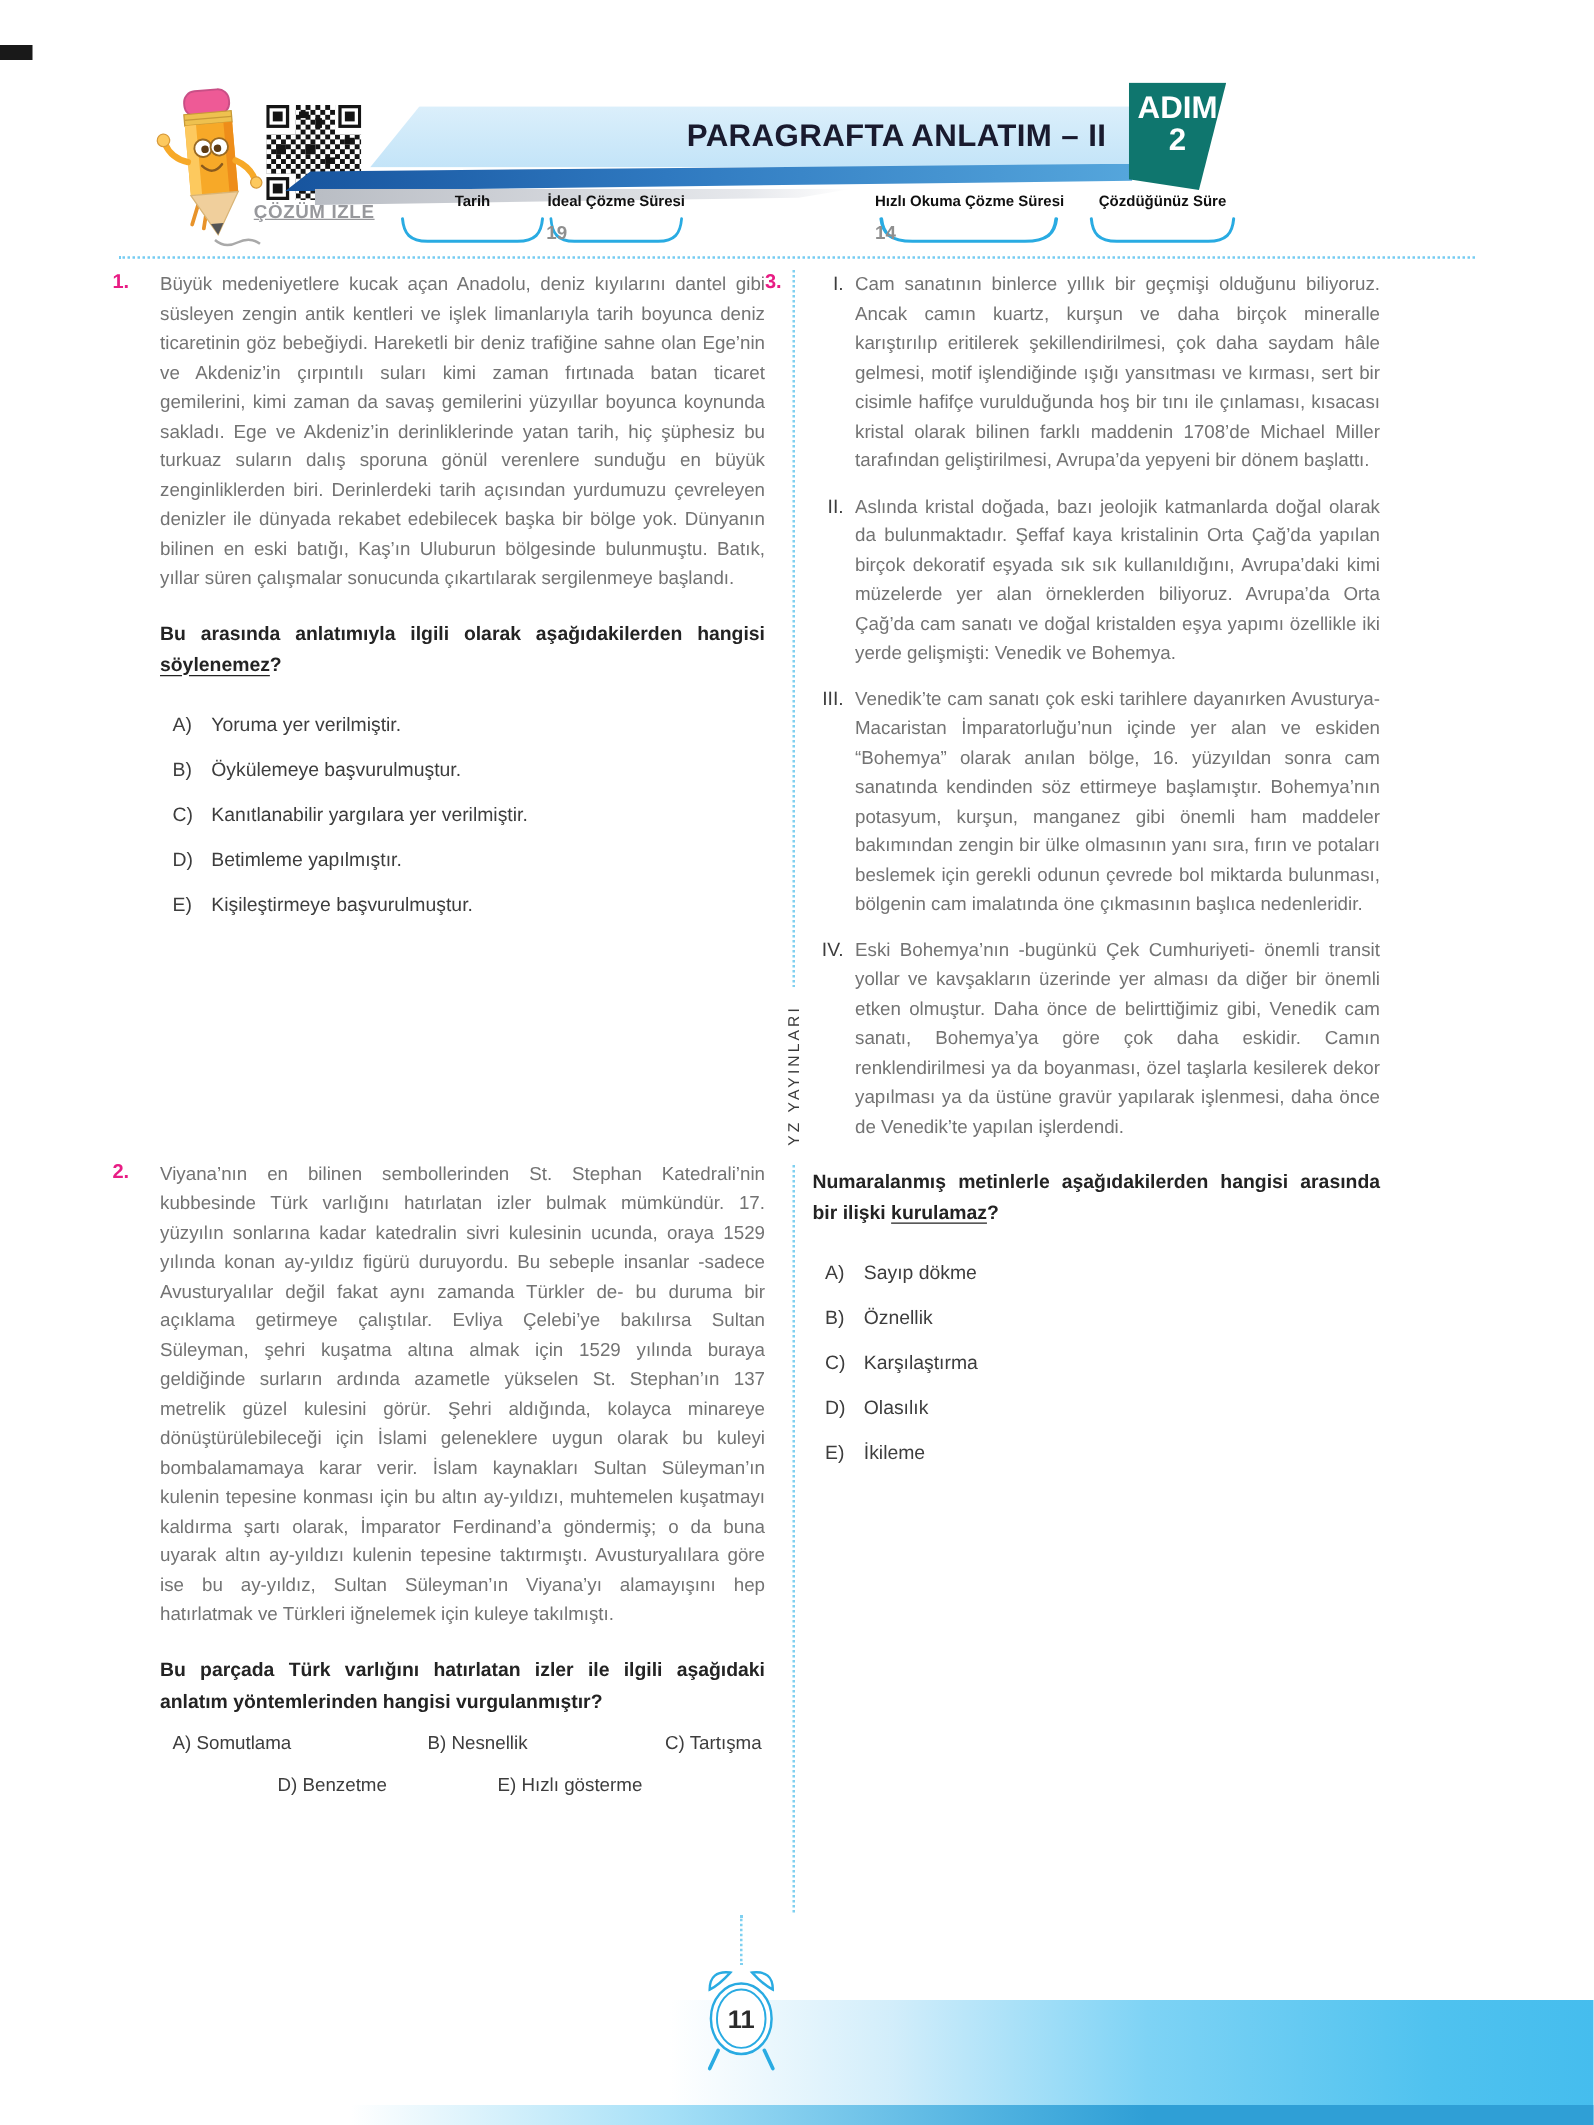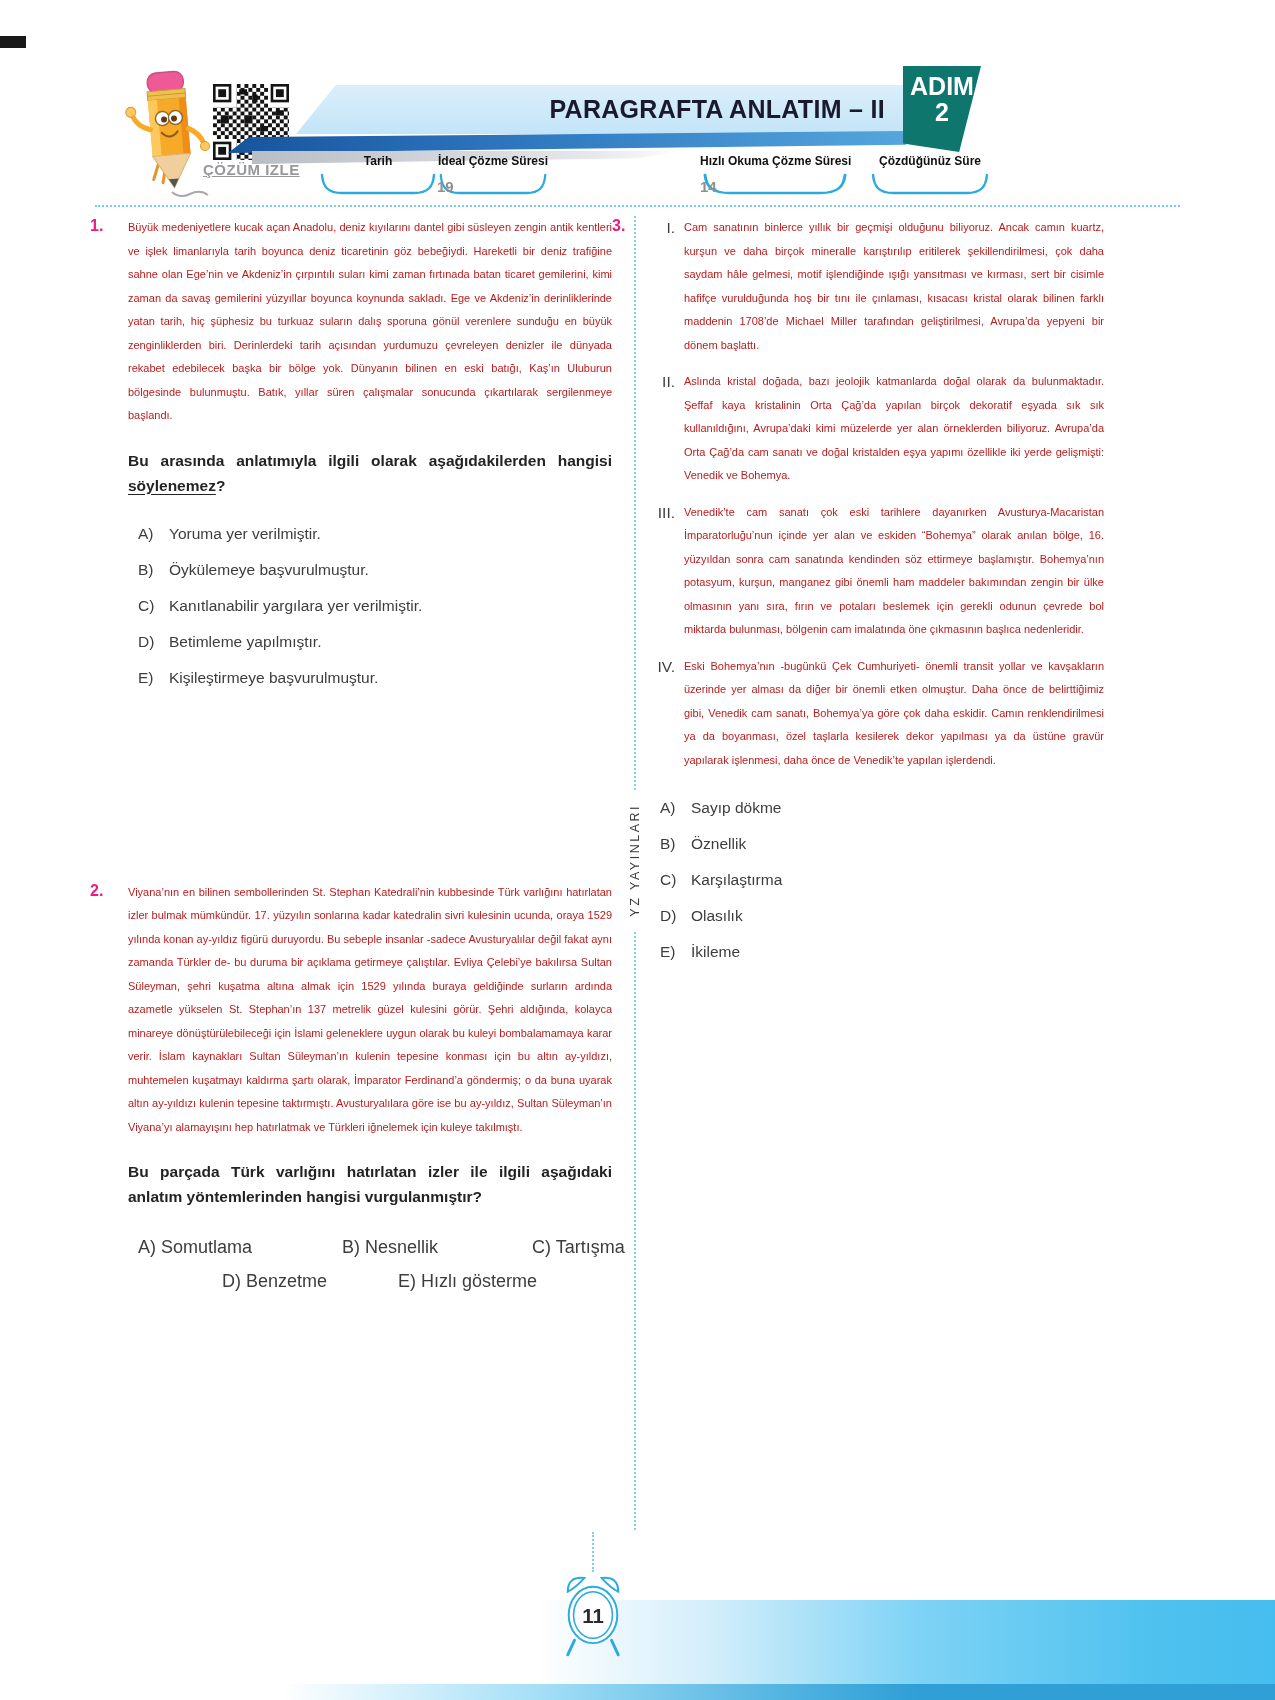--- a/index.html
+++ b/index.html
@@ -41,33 +41,33 @@
                writing-mode:vertical-rl;text-orientation:mixed;
                transform:translateX(-50%) rotate(180deg);
                background:#fff;padding:14px 1px;font-size:12.5px;color:#3a3a3a;
                letter-spacing:2.5px;font-weight:500;}
   
   #col-left{left:90px;top:216px;width:522px;}
   #col-right{left:612px;top:216px;width:492px;}
   .q{display:flex;}
   .qnum{width:38px;flex:none;color:#e81c84;font-weight:800;font-size:16px;padding-top:1px;}
   .qbody{flex:1;min-width:0;}
-  .qtext{margin:0;font-size:11px;line-height:23.5px;text-align:justify;color:#b91c1c;}
+  .qtext{margin:0;font-size:15px;line-height:23.5px;text-align:justify;color:#737373;}
   .stem{margin:20px 0 0;font-size:15.5px;line-height:25px;font-weight:800;color:#232323;
         text-align:justify;}
   .stem .ul{text-decoration:underline;text-underline-offset:3px;}
   .optlist{margin-top:25px;padding-left:10px;}
   .opt{display:flex;margin-bottom:15px;font-size:15.5px;line-height:21px;color:#3d3d3d;}
   .opt .letter{width:31px;flex:none;}
   .item{display:flex;margin-bottom:13px;}
   .inum{width:25px;flex:none;text-align:right;padding-right:9px;font-size:15.5px;
         line-height:23.5px;color:#3d3d3d;}
   .itext{flex:1;min-width:0;}
   .q2gap{margin-top:178px;}
-  .optrows{position:relative;margin-top:28px;height:70px;font-size:18px;color:#3d3d3d;}
+  .optrows{position:relative;margin-top:12px;height:70px;font-size:15px;color:#3d3d3d;}
   .hopt{position:absolute;white-space:nowrap;}
   
   .footer-band{left:0;right:0;top:1600px;height:100px;
       background:linear-gradient(90deg,#ffffff 0%,#ffffff 42%,rgba(173,223,247,.55) 56%,
                  #7ed3f5 72%,#4fc2ef 90%,#45bdee 100%);}
   .footer-deep{left:0;right:0;top:1684px;height:16px;
       background:linear-gradient(90deg,rgba(255,255,255,0) 22%,rgba(143,216,245,.8) 42%,
                  #2f9fd6 72%,#2f9fd6 100%);}
   .clock{left:559px;top:1568px;width:68px;height:92px;}
   .clock text{font-family:"Liberation Sans",sans-serif;}
@@ -248,20 +248,21 @@
           <p class="qtext itext">Aslında kristal doğada, bazı jeolojik katmanlarda doğal olarak da bulunmaktadır. Şeffaf kaya kristalinin Orta Çağ’da yapılan birçok dekoratif eşyada sık sık kullanıldığını, Avrupa’daki kimi müzelerde yer alan örneklerden biliyoruz. Avrupa’da Orta Çağ’da cam sanatı ve doğal kristalden eşya yapımı özellikle iki yerde gelişmişti: Venedik ve Bohemya.</p>
         </div>
         <div class="item">
           <div class="inum">III.</div>
           <p class="qtext itext">Venedik’te cam sanatı çok eski tarihlere dayanırken Avusturya-Macaristan İmparatorluğu’nun içinde yer alan ve eskiden “Bohemya” olarak anılan bölge, 16. yüzyıldan sonra cam sanatında kendinden söz ettirmeye başlamıştır. Bohemya’nın potasyum, kurşun, manganez gibi önemli ham maddeler bakımından zengin bir ülke olmasının yanı sıra, fırın ve potaları beslemek için gerekli odunun çevrede bol miktarda bulunması, bölgenin cam imalatında öne çıkmasının başlıca nedenleridir.</p>
         </div>
         <div class="item">
           <div class="inum">IV.</div>
           <p class="qtext itext">Eski Bohemya’nın -bugünkü Çek Cumhuriyeti- önemli transit yollar ve kavşakların üzerinde yer alması da diğer bir önemli etken olmuştur. Daha önce de belirttiğimiz gibi, Venedik cam sanatı, Bohemya’ya göre çok daha eskidir. Camın renklendirilmesi ya da boyanması, özel taşlarla kesilerek dekor yapılması ya da üstüne gravür yapılarak işlenmesi, daha önce de Venedik’te yapılan işlerdendi.</p>
         </div>
+        <p class="stem"><span>Numaralanmış metinlerle aşağıdakilerden hangisi arasında bir ilişki </span><span class="ul">kurulamaz</span><span>?</span></p>
         <div class="optlist">
           <div class="opt">
               <span class="letter">A)</span>
               <span>Sayıp dökme</span>
             </div>
           <div class="opt">
               <span class="letter">B)</span>
               <span>Öznellik</span>
             </div>
           <div class="opt">

